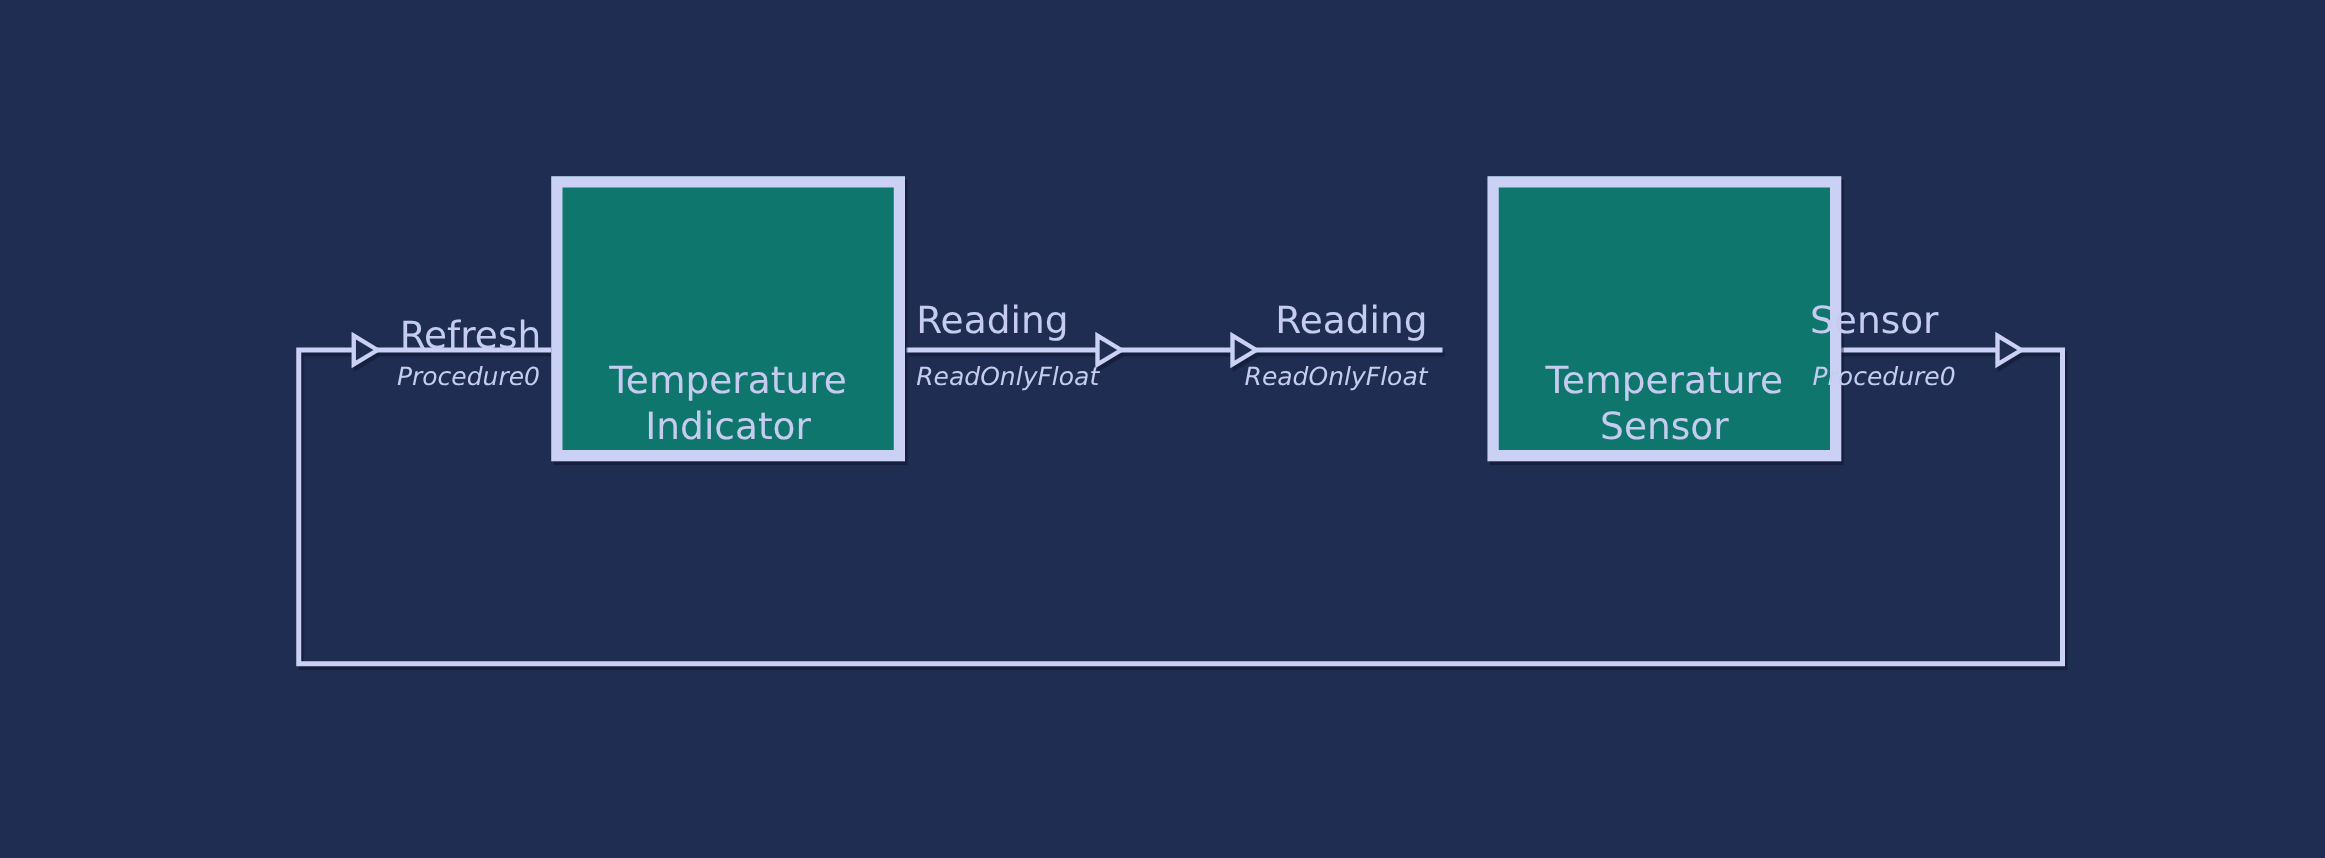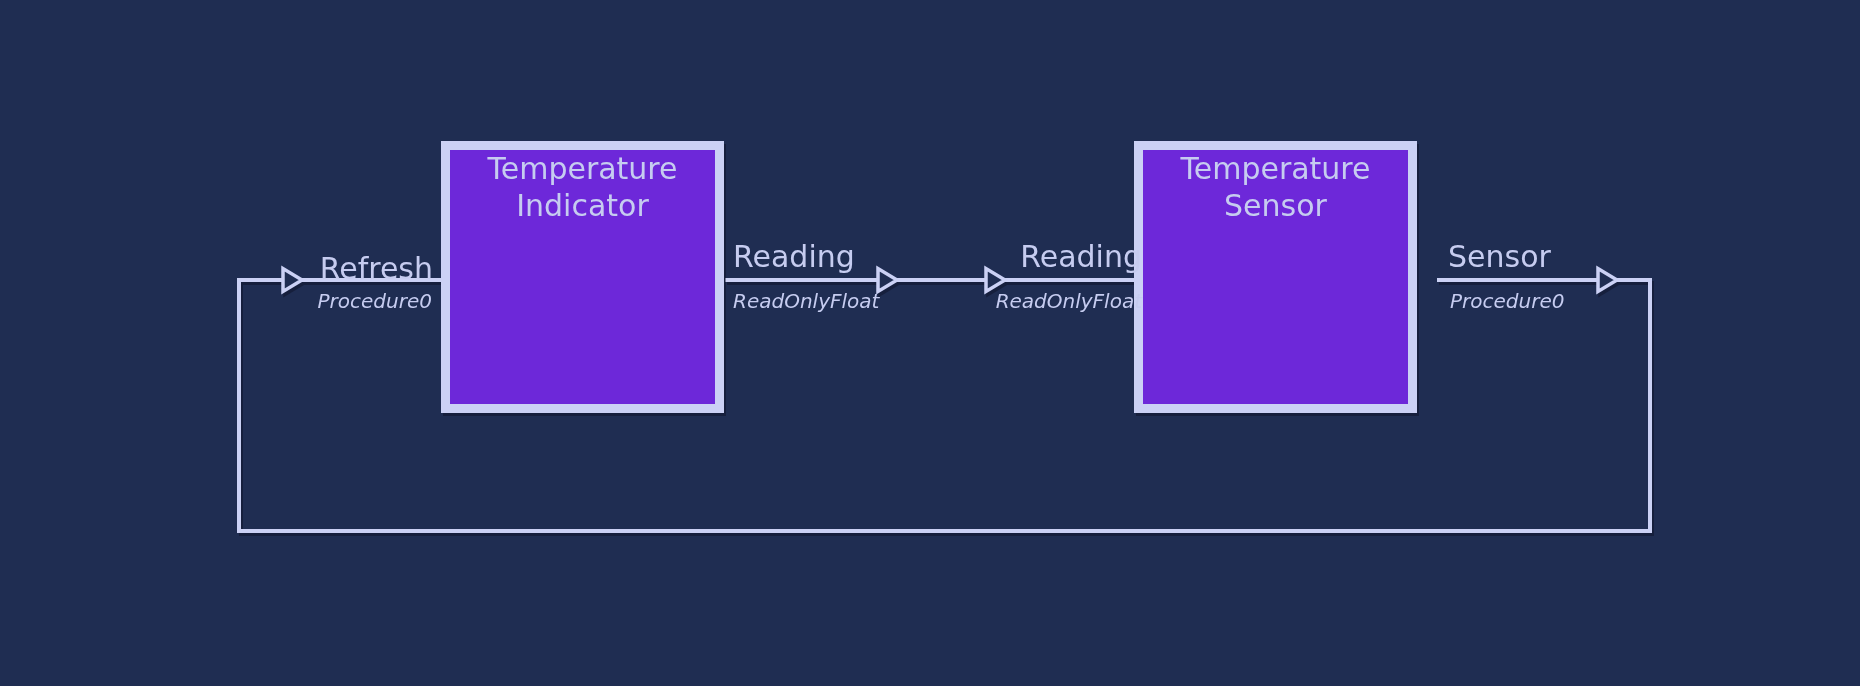--- a/index.html
+++ b/index.html
@@ -20,32 +20,32 @@
     left: 0;
     top: 0;
     width: 1860px;
     height: 686px;
     filter: drop-shadow(2px 3px 0 rgba(10, 15, 35, 0.45));
   }
   .component {
     position: absolute;
     top: 141px;
     width: 283px;
-    height: 272px;
+    height: 228px;
     box-sizing: border-box;
     border: 9px solid #cbd1f5;
-    background: #6d28d9;
+    background: #0f766e;
     box-shadow: 2px 3px 0 rgba(10, 15, 35, 0.45);
     display: flex;
-    align-items: flex-start;
+    align-items: flex-end;
     justify-content: center;
     text-align: center;
   }
   .component.indicator { left: 441px; }
-  .component.sensor    { left: 1134px; }
+  .component.sensor    { left: 1190px; }
   .component .title {
     color: #c6ccf0;
     font-size: 30px;
     line-height: 37px;
     width: 240px;
   }
   .port-label {
     position: absolute;
     color: #c6ccf0;
     white-space: nowrap;

